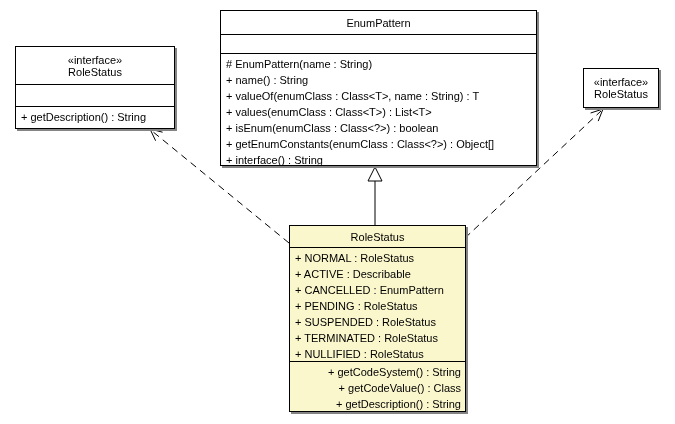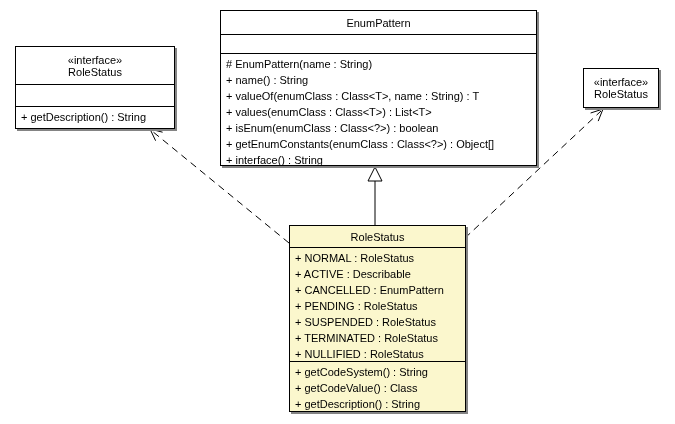--- a/index.html
+++ b/index.html
@@ -60,21 +60,21 @@
   #box-enumpattern .uml-title   { height: 23px; }
   #box-enumpattern .sec-attrs   { height: 19px; }
   #box-enumpattern .sec-methods { height: 112px; }
 
   #box-rolestatus-if { left: 583px; top: 68px; width: 76px; height: 40px; }
   #box-rolestatus-if .uml-title { height: 38px; }
 
   #box-rolestatus { left: 289px; top: 225px; width: 177px; height: 187px; }
   #box-rolestatus .uml-title   { height: 21px; }
   #box-rolestatus .sec-attrs   { height: 114px; }
-  #box-rolestatus .sec-methods { height: 50px; }
+  #box-rolestatus .sec-methods { height: 50px; text-align: right; }
 
   .stroke {
     stroke: var(--line, #000000);
     stroke-width: 1;
     fill: none;
   }
   .dashed { stroke-dasharray: 7,5; }
   .tri { fill: var(--box-fill, #ffffff); stroke: var(--line, #000000); stroke-width: 1; }
 </style>
 </head>

